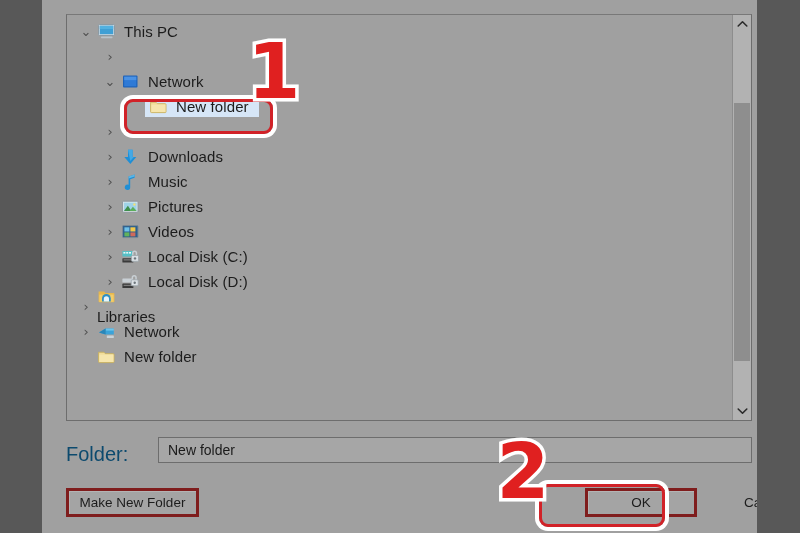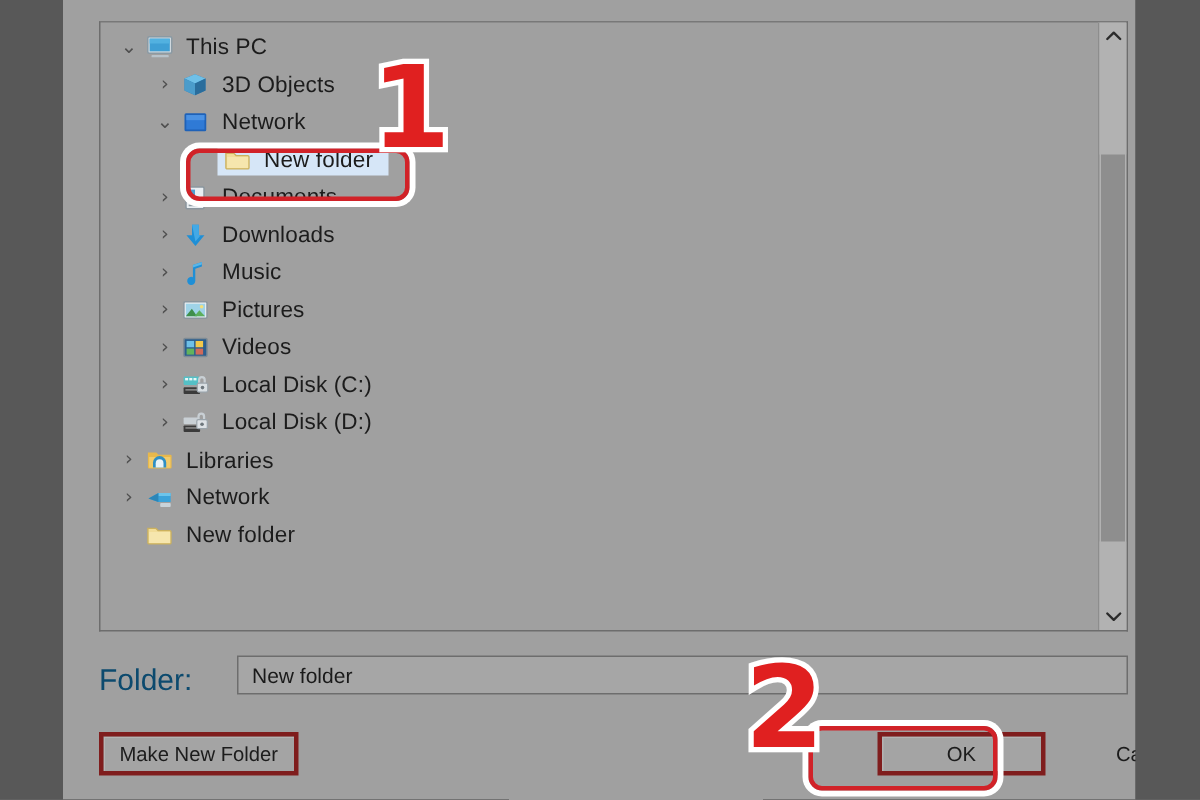--- a/index.html
+++ b/index.html
@@ -228,31 +228,20 @@
                     <rect x="2.8" y="2.8" width="13.4" height="8.4" fill="#3f9fd4"></rect>
                     <rect x="2.8" y="2.8" width="13.4" height="3.2" fill="#52b1e0"></rect>
                     <rect x="4" y="13.6" width="11.5" height="1.6" rx=".6" fill="#b8c3ca"></rect>
                   </svg>
                 </span>
                 <span class="label">This PC</span>
               </span>
             </li>
             <li class="tree-row row-indent-1">
               <span class="chev">›</span>
-              <span style="display: inline-flex; align-items: center;">
-                <span class="ico">
-                  <svg width="20" height="18" viewBox="0 0 20 18">
-                    <path d="M9 1.5 L16 4.4 L16 12.4 L9 15.5 L2 12.4 L2 4.4 Z" fill="#2f7fb5"></path>
-                    <path d="M9 1.5 L16 4.4 L9 7.6 L2 4.4 Z" fill="#6fc0e8"></path>
-                    <path d="M9 7.6 L16 4.4 L16 12.4 L9 15.5 Z" fill="#2a6d9c"></path>
-                    <path d="M9 7.6 L9 15.5 L2 12.4 L2 4.4 Z" fill="#4b9ccb"></path>
-                  </svg>
-                </span>
-                <span class="label">3D Objects</span>
-              </span>
             </li>
             <li class="tree-row row-indent-1">
               <span class="chev">⌄</span>
               <span style="display: inline-flex; align-items: center;">
                 <span class="ico">
                   <svg width="20" height="18" viewBox="0 0 20 18">
                     <rect x="2" y="2.5" width="14.5" height="12" rx="1" fill="#1f62b8"></rect>
                     <rect x="3.2" y="3.7" width="12.1" height="9.6" fill="#2f7ad6"></rect>
                     <rect x="3.2" y="3.7" width="12.1" height="3.4" fill="#4b92e4"></rect>
                   </svg>
@@ -267,32 +256,20 @@
                   <svg width="20" height="18" viewBox="0 0 20 18">
                     <path d="M1.6 4.2 h5.3 l1.5 1.5 h7.8 a.8 .8 0 0 1 .8 .8 v7.3 a.8 .8 0 0 1 -.8 .8 H2.4 a.8 .8 0 0 1 -.8 -.8 Z" fill="#f2dd98" stroke="#cbb15e" stroke-width=".9"></path>
                     <path d="M2.4 6.6 h14 v7.4 H2.4 Z" fill="#f6e6ad"></path>
                   </svg>
                 </span>
                 <span class="label">New folder</span>
               </span>
             </li>
             <li class="tree-row row-indent-1">
               <span class="chev">›</span>
-              <span style="display: inline-flex; align-items: center;">
-                <span class="ico">
-                  <svg width="20" height="18" viewBox="0 0 20 18">
-                    <rect x="3" y="1.6" width="12" height="14.5" rx=".8" fill="#e9eef2" stroke="#8b969e" stroke-width="1"></rect>
-                    <rect x="4.8" y="3.4" width="4.2" height="4.2" fill="#4f9fd0"></rect>
-                    <rect x="4.8" y="9" width="8.4" height="1.1" fill="#8d9aa2"></rect>
-                    <rect x="4.8" y="11.2" width="8.4" height="1.1" fill="#8d9aa2"></rect>
-                    <rect x="4.8" y="13.4" width="6" height="1.1" fill="#8d9aa2"></rect>
-                  </svg>
-                </span>
-                <span class="label">Documents</span>
-              </span>
             </li>
             <li class="tree-row row-indent-1">
               <span class="chev">›</span>
               <span style="display: inline-flex; align-items: center;">
                 <span class="ico">
                   <svg width="20" height="18" viewBox="0 0 20 18">
                     <path d="M7 1.8 h4.6 v7.1 h3.7 L9.3 16 L3.3 8.9 h3.7 Z" fill="#1f8fd6"></path>
                     <path d="M7 1.8 h4.6 v7.1 h1.2 L9.3 13 Z" fill="#43a9e6"></path>
                   </svg>
                 </span>
@@ -371,21 +348,21 @@
                     <path d="M10.6 4.6 a2.6 2.6 0 0 1 5.2 0 v2.4 h-1.5 V4.6 a1.1 1.1 0 0 0 -2.2 0 v2.4 h-1.5 Z" fill="#c8cfd4"></path>
                     <rect x="10.2" y="6.8" width="7" height="6" rx="1" fill="#dde2e6" stroke="#9aa4ab" stroke-width=".8"></rect>
                     <circle cx="13.7" cy="9.8" r="1.2" fill="#6d767c"></circle>
                   </svg>
                 </span>
                 <span class="label">Local Disk (D:)</span>
               </span>
             </li>
             <li class="tree-row row-indent-0">
               <span class="chev">›</span>
-              <span style="display: inline-flex; align-items: flex-end;">
+              <span style="display: inline-flex; align-items: flex-start; flex-direction: column;">
                 <span class="ico">
                   <svg width="20" height="18" viewBox="0 0 20 18">
                     <path d="M1.6 3.6 h5.6 l1.4 1.5 h8 a.8 .8 0 0 1 .8 .8 v7.6 a.8 .8 0 0 1 -.8 .8 H2.4 a.8 .8 0 0 1 -.8 -.8 Z" fill="#e8b84b"></path>
                     <path d="M2.4 6.6 h14.2 v7.2 H2.4 Z" fill="#f2cc6b"></path>
                     <path d="M5 13.6 v-3.2 a4.4 4.4 0 0 1 8.8 0 v3.2 Z" fill="#2f8fc4"></path>
                     <path d="M6.8 13.6 v-2.8 a2.6 2.6 0 0 1 5.2 0 v2.8 Z" fill="#e8f3f8"></path>
                   </svg>
                 </span>
                 <span class="label">Libraries</span>
               </span>

